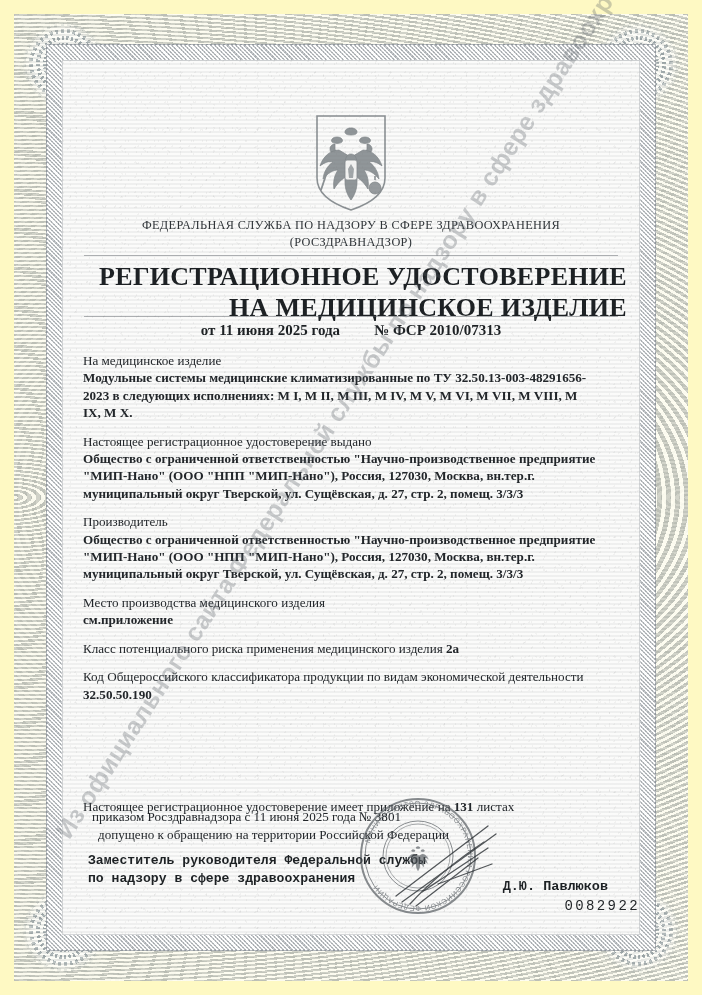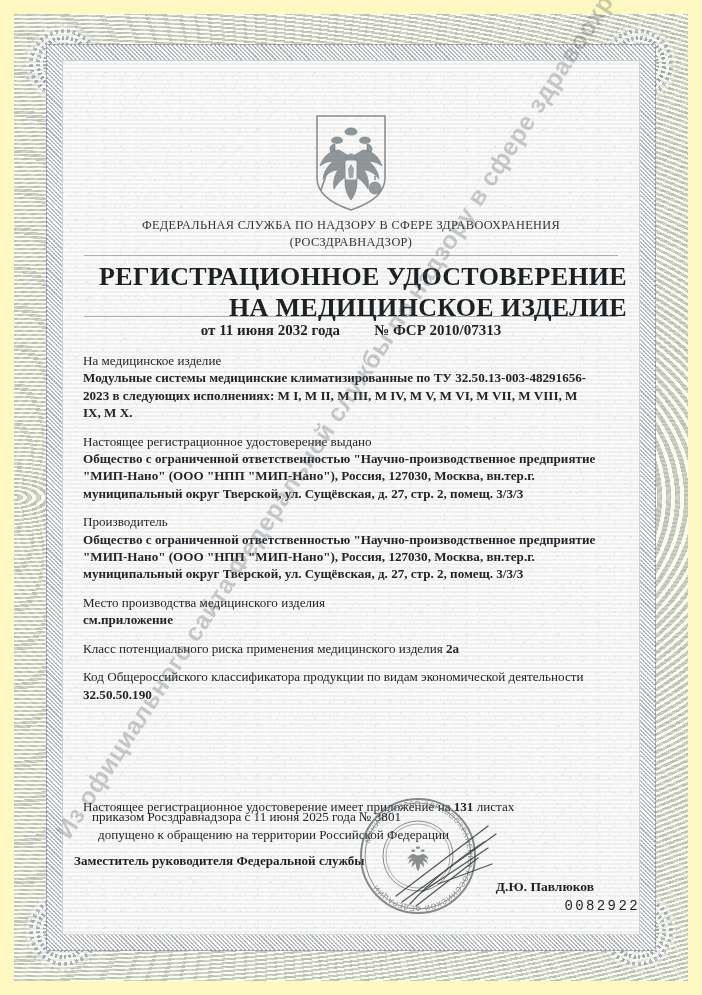--- a/index.html
+++ b/index.html
@@ -134,22 +134,22 @@
     font-size:13.1px;color:#22262a;
   }
 
   .order{
     position:absolute;left:92px;top:808px;width:520px;
     font-size:13.1px;color:#22262a;line-height:1.38;
   }
   .order .l2{margin-left:6px;}
 
   .signature-block{
-    position:absolute;left:74px;top:852px;width:520px;
-    font-weight:bold;font-size:13.1px;color:#1d2124;line-height:1.4;
+    position:absolute;left:88px;top:852px;width:520px;
+    font-weight:bold;font-size:13.1px;color:#1d2124;line-height:1.4;font-family:Liberation Mono, monospace;
   }
   .signer-name{
     position:absolute;right:0;top:26px;font-weight:bold;font-size:13.5px;white-space:nowrap;
   }
 
   .serial{
     position:absolute;right:62px;top:898px;
     font-family:"Liberation Mono", monospace;
     font-size:14px;letter-spacing:2.4px;color:#23272a;
   }
@@ -235,21 +235,21 @@
     <div class="rule r1"></div>
 
     <div class="doc-title">
       <div>РЕГИСТРАЦИОННОЕ УДОСТОВЕРЕНИЕ</div>
       <div>НА МЕДИЦИНСКОЕ ИЗДЕЛИЕ</div>
     </div>
 
     <div class="rule r2"></div>
 
     <div class="issue-line">
-      <span>от  11 июня 2032 года</span>
+      <span>от  11 июня 2025 года</span>
       <span>№  ФСР 2010/07313</span>
     </div>
 
     <div class="body">
 
       <div class="blk">
         <div class="lbl">На медицинское изделие</div>
         <div class="val">Модульные системы медицинские климатизированные по ТУ 32.50.13-003-48291656-2023 в следующих исполнениях: М I, М II, М III, М IV, М V, М VI, М VII, М VIII, М IX, М X.</div>
       </div>
 
@@ -290,20 +290,21 @@
       <div>
         <span>приказом Росздравнадзора с</span>
         <span>11 июня 2025 года</span>
         <span>№ 3801</span>
       </div>
       <div class="l2">допущено к обращению на территории Российской Федерации</div>
     </div>
 
     <div class="signature-block">
       <div>Заместитель руководителя Федеральной службы</div>
+      <div>по надзору в сфере здравоохранения</div>
       <div class="signer-name">Д.Ю. Павлюков</div>
     </div>
 
     <div class="seal">
       <svg viewBox="0 0 124 124" xmlns="http://www.w3.org/2000/svg">
         <defs>
           <path id="ringOuter" d="M62,62 m-50,0 a50,50 0 1,1 100,0 a50,50 0 1,1 -100,0"></path>
           <path id="ringInner" d="M62,62 m-50,0 a50,50 0 1,0 100,0 a50,50 0 1,0 -100,0"></path>
         </defs>
         <circle cx="62" cy="62" r="57" fill="none" stroke="#4d5358" stroke-width="2"></circle>

